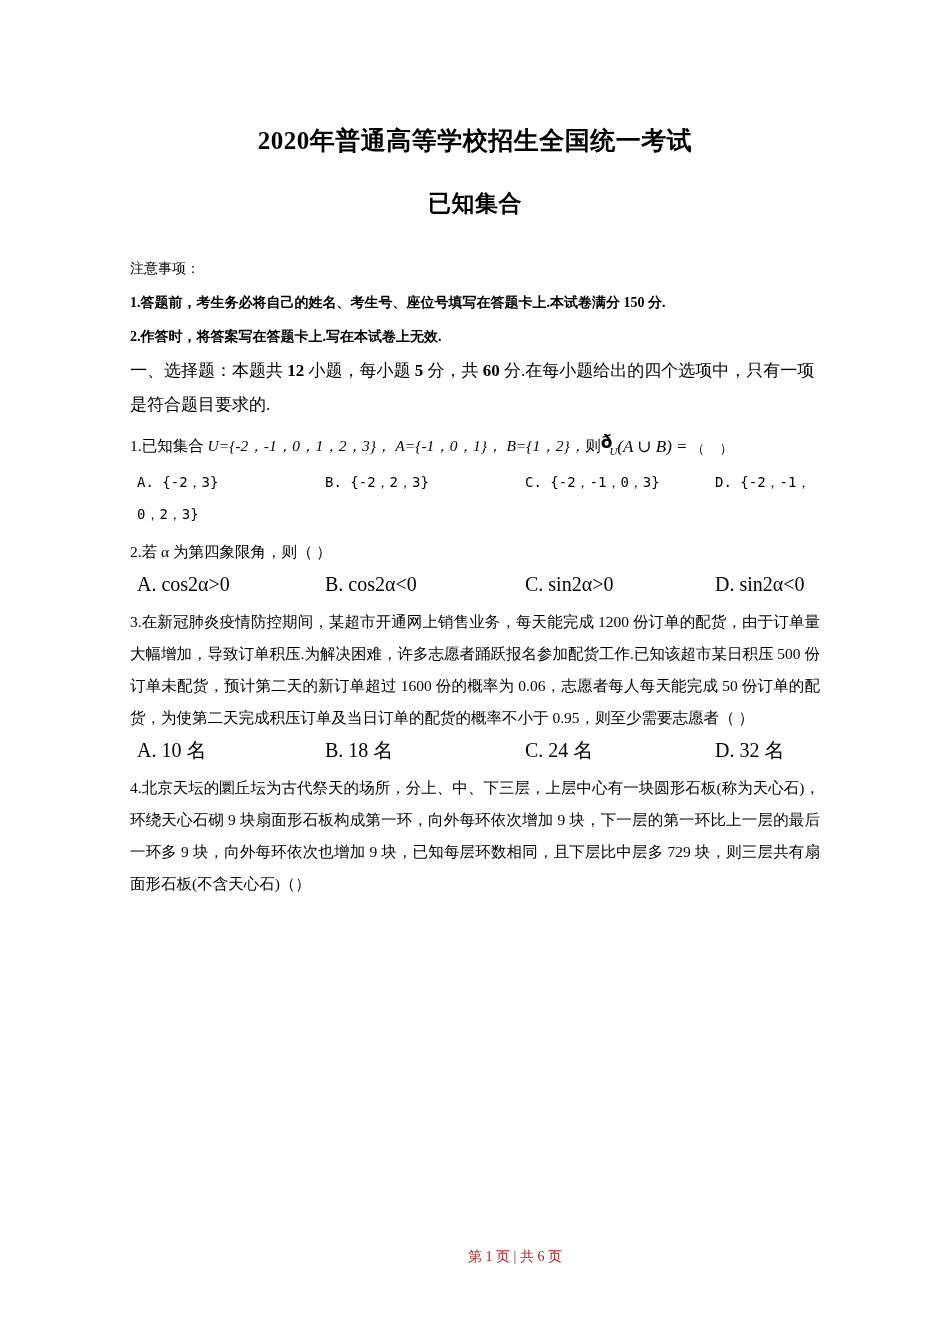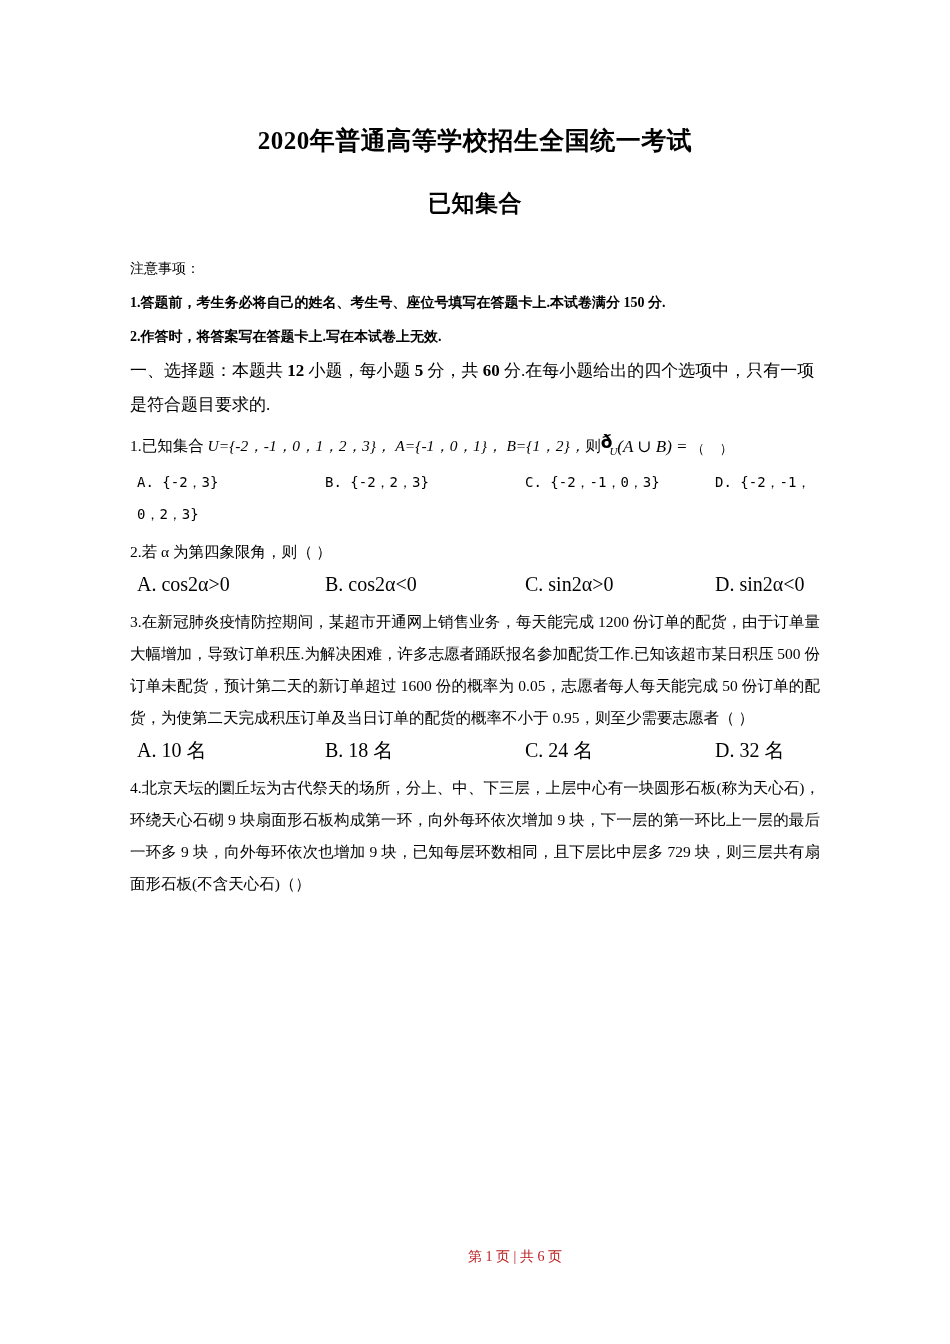--- a/index.html
+++ b/index.html
@@ -189,21 +189,21 @@
 
     <div class="question"><span>2.</span><span>若 α 为第四象限角，则（  ）</span></div>
 
     <div class="options">
       <span class="opt opt-a opt-serif">A. cos2α&gt;0</span>
       <span class="opt opt-b opt-serif">B. cos2α&lt;0</span>
       <span class="opt opt-c opt-serif">C. sin2α&gt;0</span>
       <span class="opt opt-d opt-serif">D. sin2α&lt;0</span>
     </div>
 
-    <div class="question"><span>3.</span><span>在新冠肺炎疫情防控期间，某超市开通网上销售业务，每天能完成 1200 份订单的配货，由于订单量大幅增加，导致订单积压.为解决困难，许多志愿者踊跃报名参加配货工作.已知该超市某日积压 500 份订单未配货，预计第二天的新订单超过 1600 份的概率为 0.05，志愿者每人每天能完成 50 份订单的配货，为使第二天完成积压订单及当日订单的配货的概率不小于 0.95，则至少需要志愿者（  ）</span></div>
+    <div class="question"><span>3.</span><span>在新冠肺炎疫情防控期间，某超市开通网上销售业务，每天能完成 1200 份订单的配货，由于订单量大幅增加，导致订单积压.为解决困难，许多志愿者踊跃报名参加配货工作.已知该超市某日积压 500 份订单未配货，预计第二天的新订单超过 1600 份的概率为 0.06，志愿者每人每天能完成 50 份订单的配货，为使第二天完成积压订单及当日订单的配货的概率不小于 0.95，则至少需要志愿者（  ）</span></div>
 
     <div class="options">
       <span class="opt opt-a opt-serif">A. 10 名</span>
       <span class="opt opt-b opt-serif">B. 18 名</span>
       <span class="opt opt-c opt-serif">C. 24 名</span>
       <span class="opt opt-d opt-serif">D. 32 名</span>
     </div>
 
     <div class="question"><span>4.</span><span>北京天坛的圜丘坛为古代祭天的场所，分上、中、下三层，上层中心有一块圆形石板(称为天心石)，环绕天心石砌 9 块扇面形石板构成第一环，向外每环依次增加 9 块，下一层的第一环比上一层的最后一环多 9 块，向外每环依次也增加 9 块，已知每层环数相同，且下层比中层多 729 块，则三层共有扇面形石板(不含天心石)（）</span></div>
 

